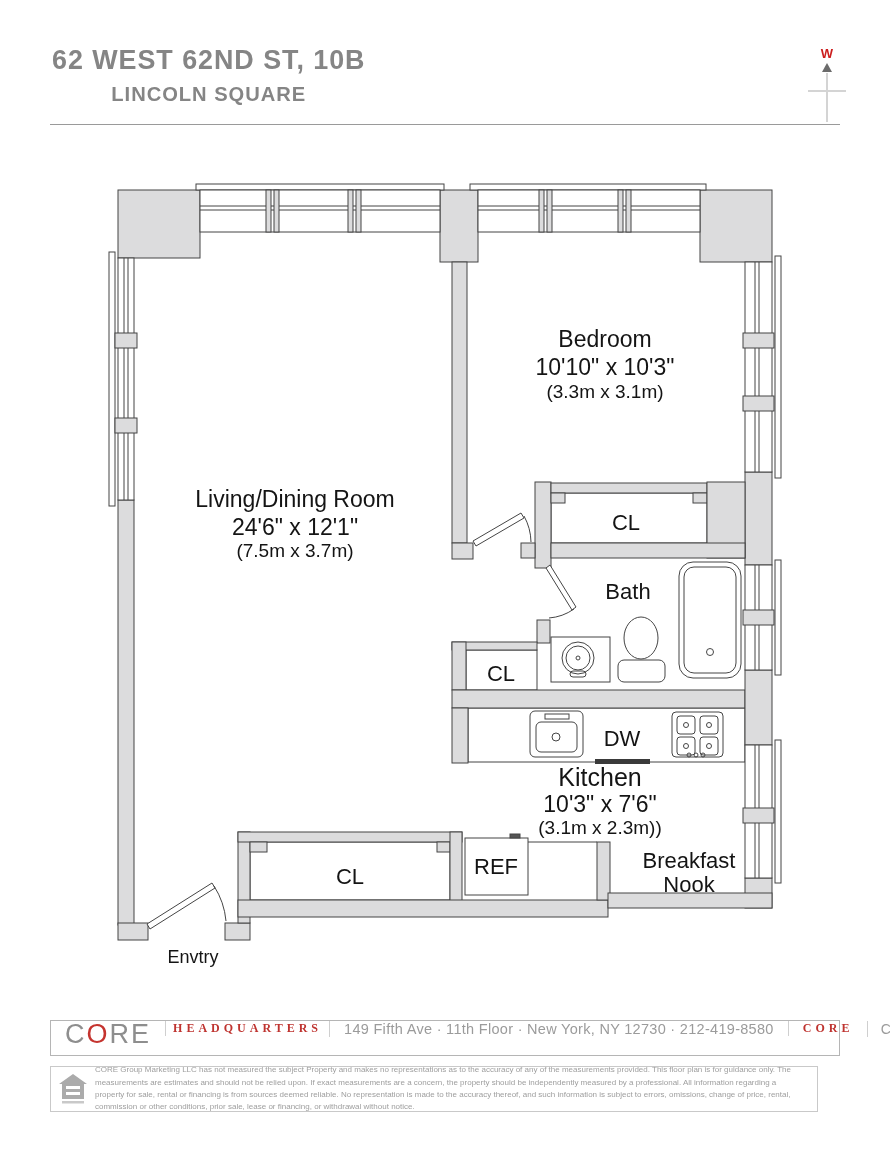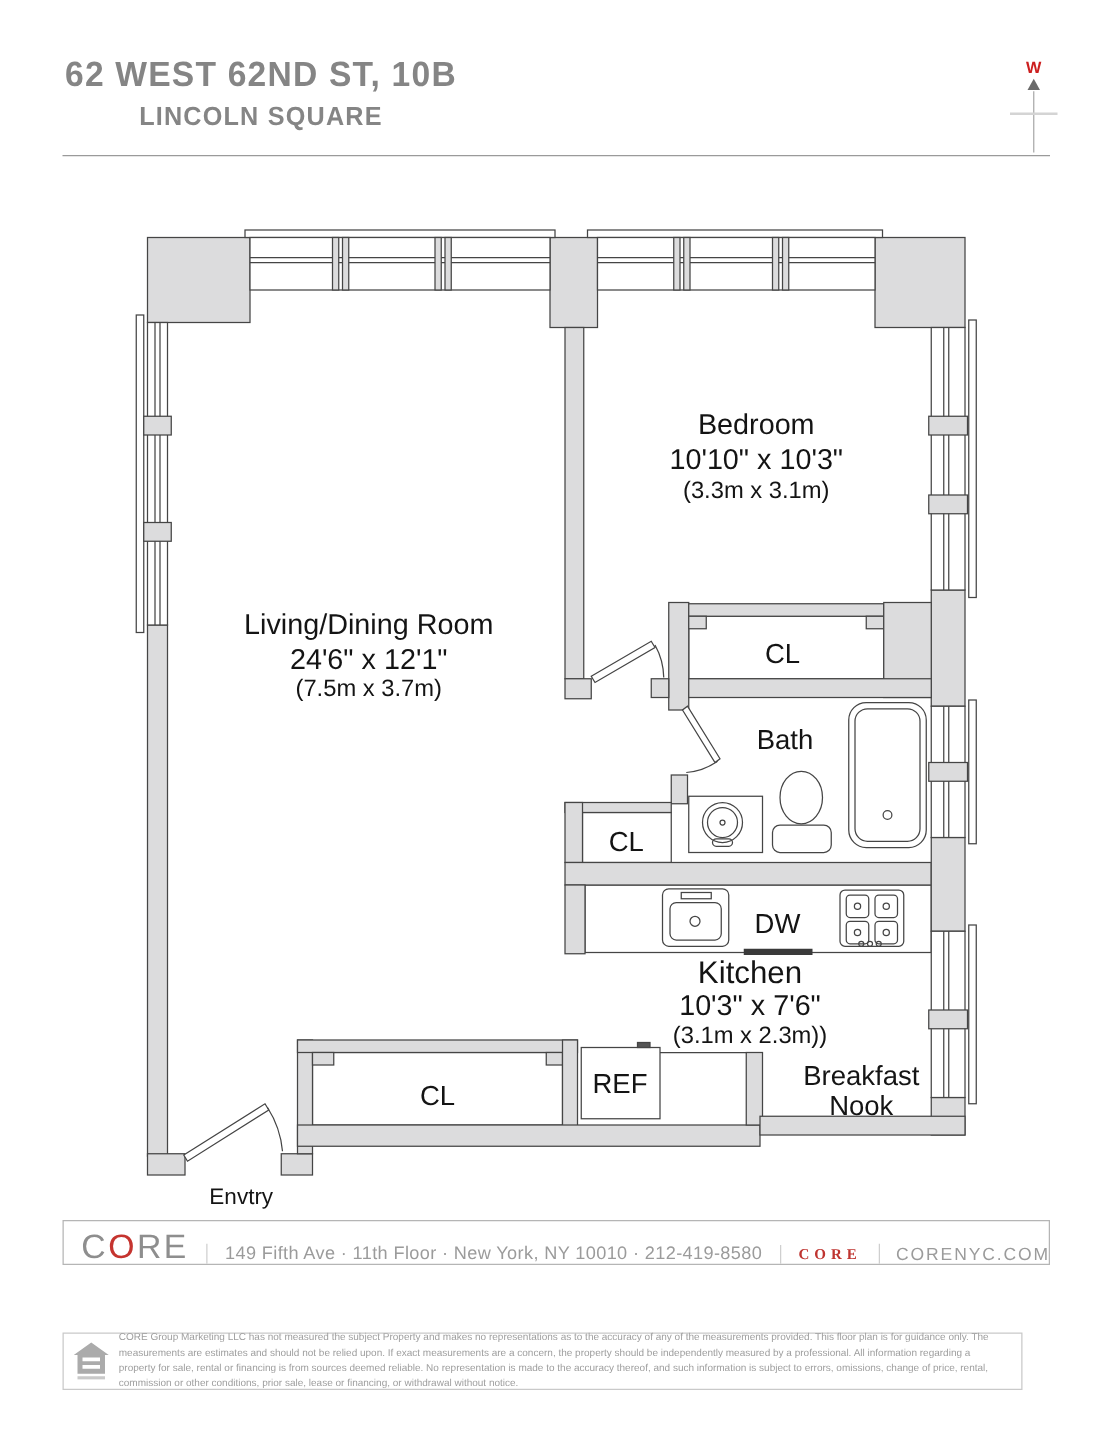--- a/index.html
+++ b/index.html
@@ -28,22 +28,22 @@
   .plan{position:absolute;left:100px;top:165px;width:700px;height:830px;}
   .plan text{font-family:"Liberation Sans", sans-serif;fill:#141414;}
   .room-name{font-size:23px;}
   .room-dims{font-size:23px;}
   .room-metric{font-size:19px;}
   .room-small{font-size:22px;}
   .kitchen-name{font-size:25px;}
   .entry-label{font-size:18px;}
   
   .footer-bar{
-    position:absolute;left:50px;top:976px;width:788px;height:34px;
-    border:1px solid #b5b5b5;display:flex;align-items:flex-end;
+    position:absolute;left:50px;top:1020px;width:788px;height:34px;
+    border:1px solid #b5b5b5;display:flex;align-items:flex-start;
   }
   .footer-cell{display:flex;align-items:center;justify-content:center;padding:0 14px;border-left:1px solid #cfcfcf;}
   .footer-cell:first-child{border-left:none;}
   .logo-text{font-size:27px;letter-spacing:2px;color:#8e8e8e;font-weight:400;line-height:1;}
   .logo-text .o-red{color:#c5342f;}
   .hq-label,.visit-label{
     font-family:"Liberation Serif", serif;font-weight:700;font-size:12px;
     letter-spacing:4px;color:#bf3430;white-space:nowrap;
   }
   .address-cell{flex:1;}
@@ -258,22 +258,25 @@
     <text x="350" y="884" class="room-small">CL</text>
     <text x="496" y="874" class="room-small">REF</text>
     <text x="193" y="963" class="entry-label">Envtry</text>
   </g>
 </svg>
 
 <div class="footer-bar">
   <div class="footer-cell" style="width:105px;">
     <span class="logo-text"><span>C</span><span class="o-red">O</span><span>RE</span></span>
   </div>
+  <div class="footer-cell" style="width:135px;">
+    <span class="hq-label">HEADQUARTERS</span>
+  </div>
   <div class="footer-cell address-cell">
-    <span class="address-text">149 Fifth Ave · 11th Floor · New York, NY 10010 · 212-419-8580</span>
+    <span class="address-text">149 Fifth Ave · 11th Floor · New York, NY 12730 · 212-419-8580</span>
   </div>
   <div class="footer-cell" style="width:70px;">
     <span class="visit-label">CORE</span>
   </div>
   <div class="footer-cell" style="width:120px;">
     <span class="site-text">CORENYC.COM</span>
   </div>
 
 </div>
 

